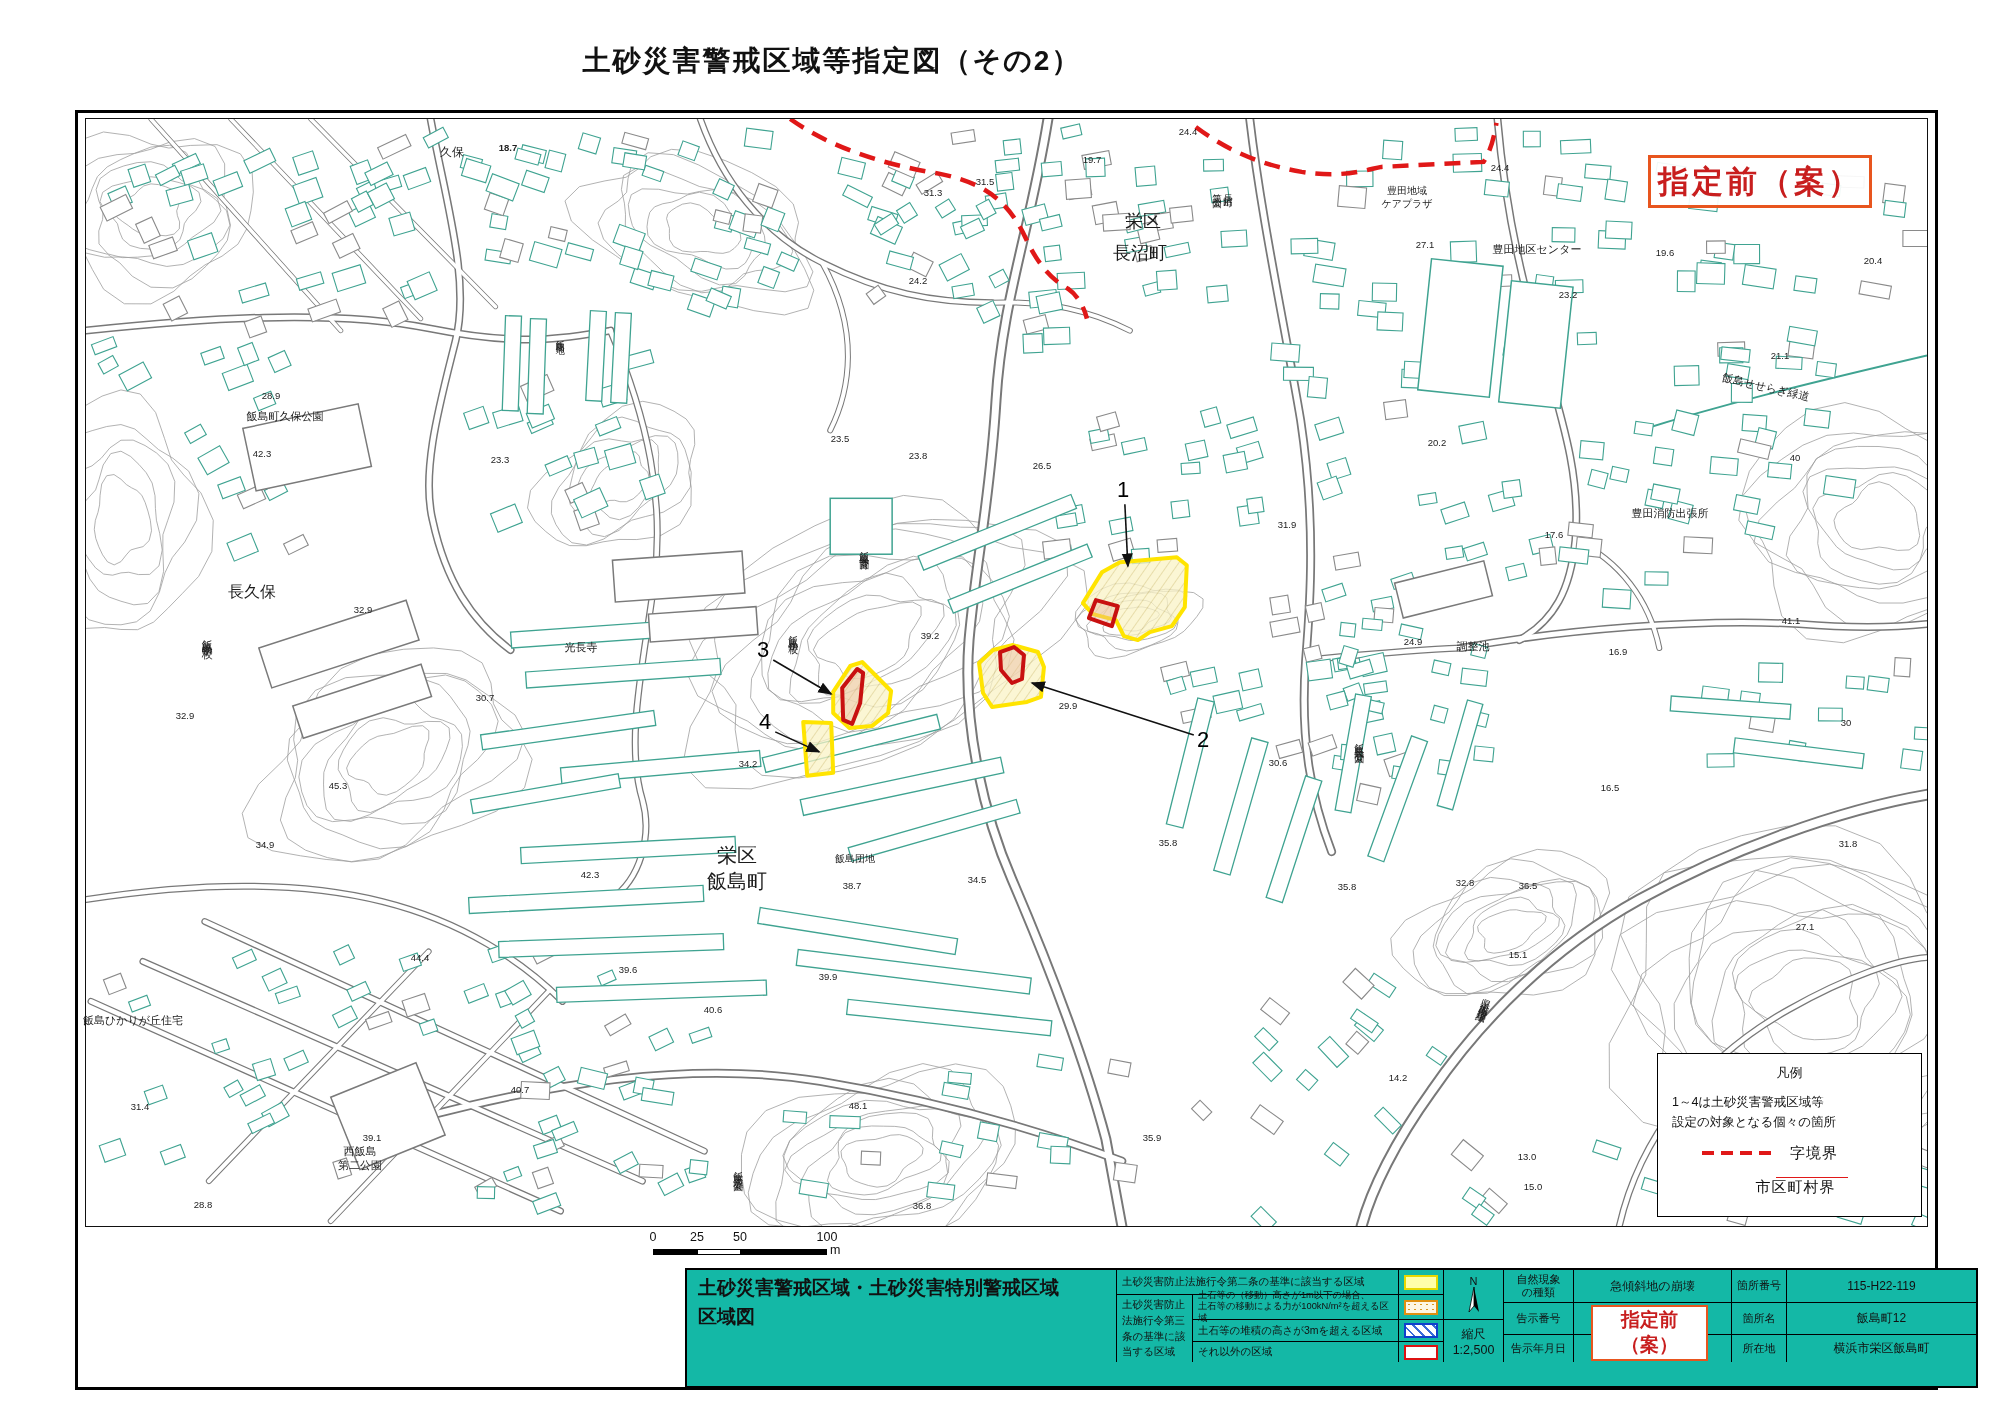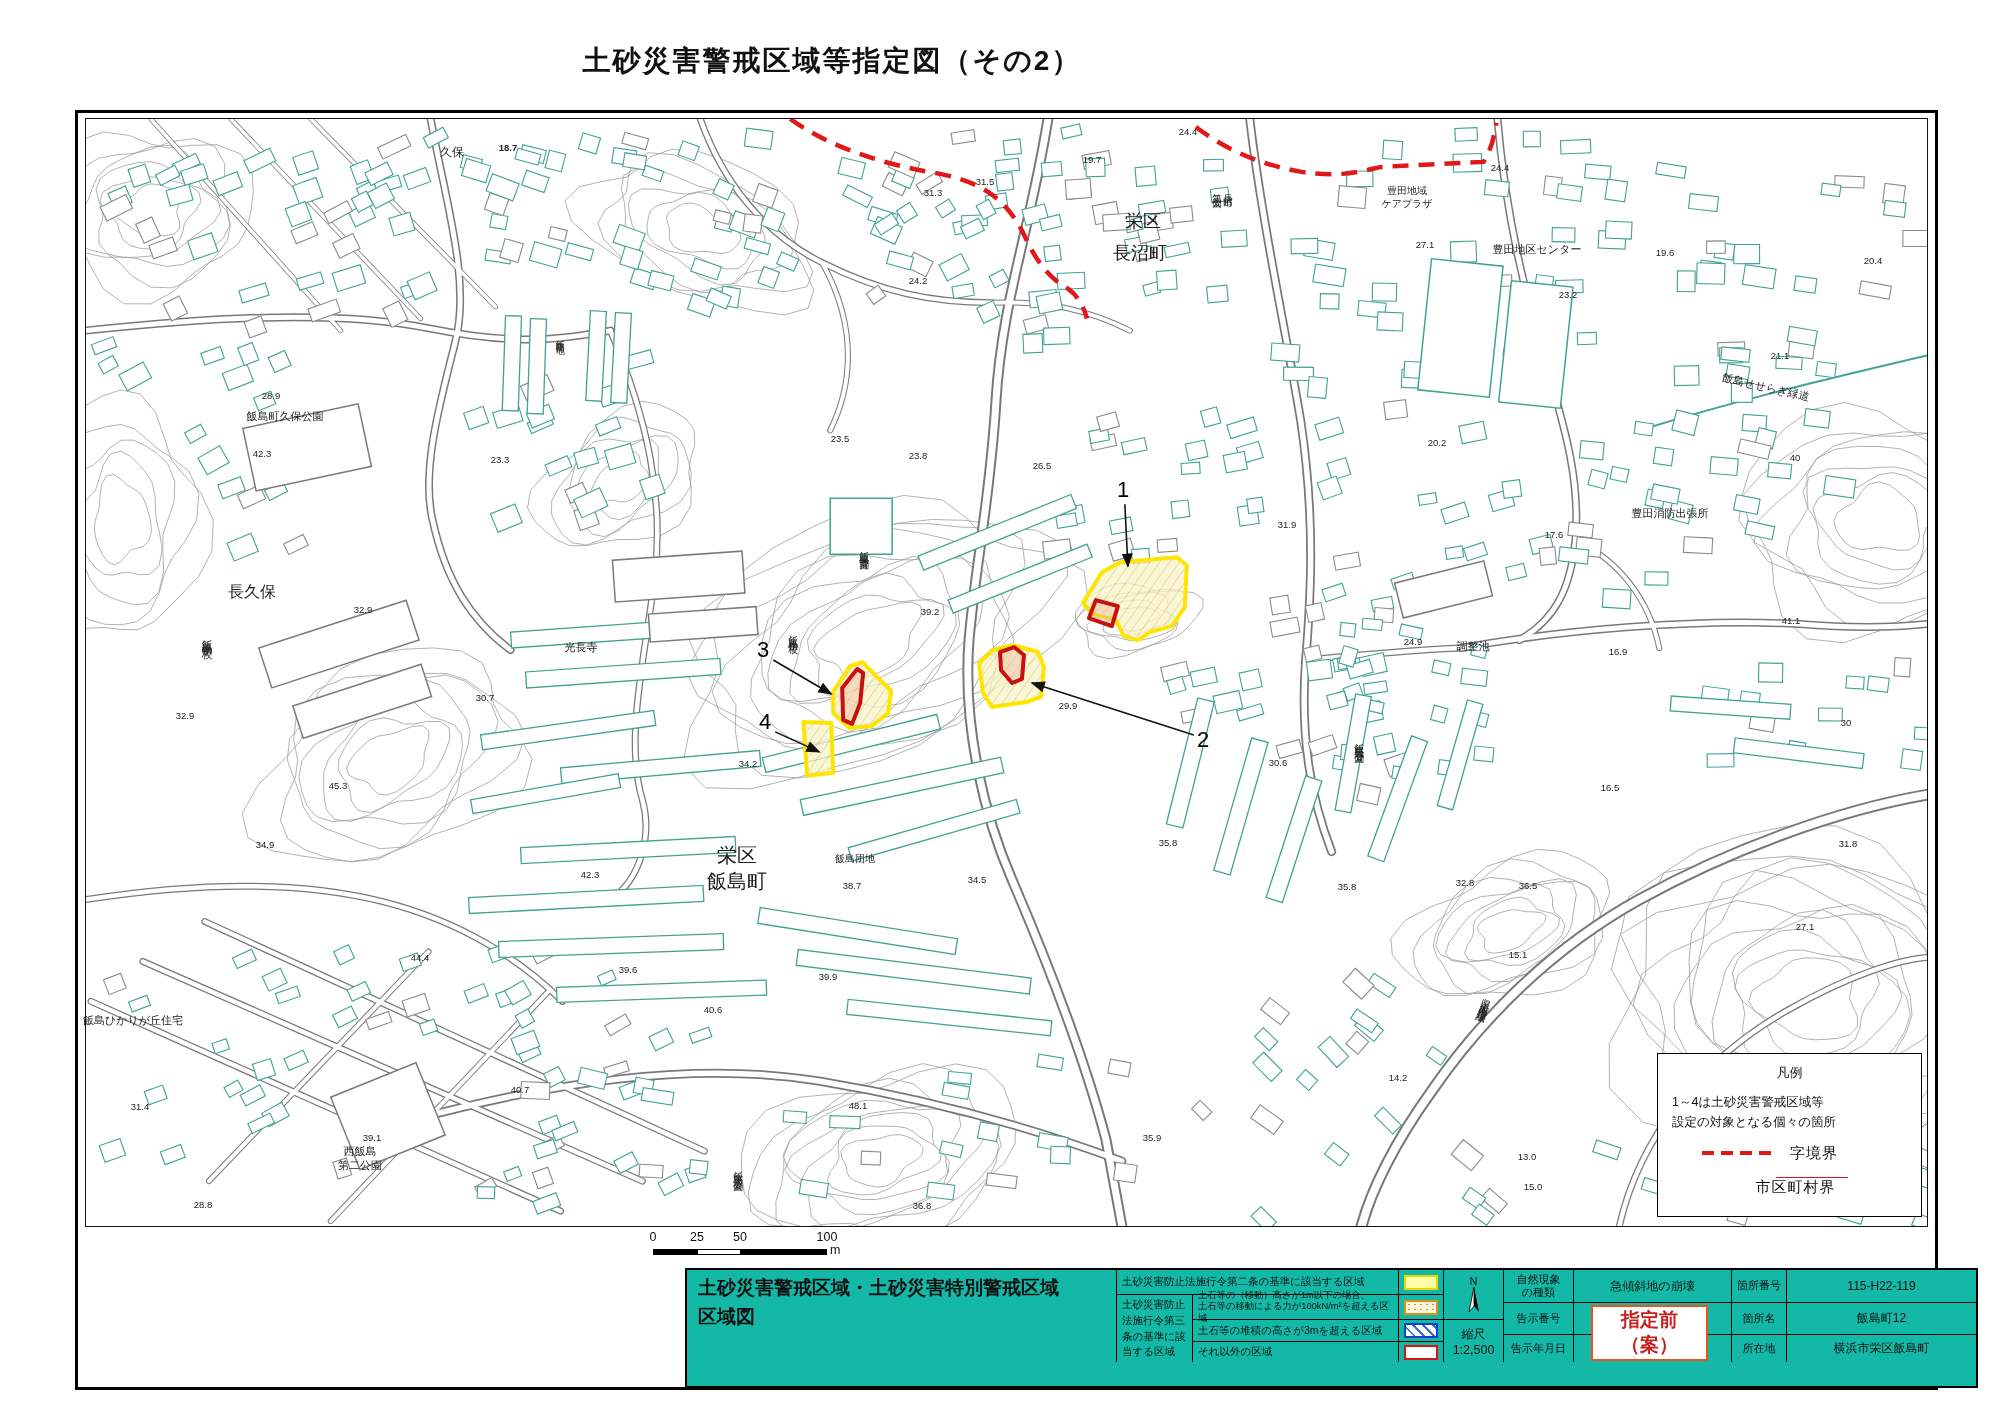--- a/index.html
+++ b/index.html
@@ -788,21 +788,21 @@
       <div class="elv" style="left: 485px; top: 697px;">30.7</div>
       <div class="elv" style="left: 338px; top: 785px;">45.3</div>
       <div class="elv" style="left: 265px; top: 844px;">34.9</div>
       <div class="elv" style="left: 420px; top: 957px;">44.4</div>
       <div class="elv" style="left: 140px; top: 1106px;">31.4</div>
       <div class="elv" style="left: 372px; top: 1137px;">39.1</div>
       <div class="elv" style="left: 203px; top: 1204px;">28.8</div>
       <div class="elv" style="left: 840px; top: 438px;">23.5</div>
       <div class="elv" style="left: 918px; top: 455px;">23.8</div>
       <div class="elv" style="left: 1042px; top: 465px;">26.5</div>
-      <div class="elv" style="left: 930px; top: 611px; text-align: center;">39.2</div>
+      <div class="elv" style="left: 930px; top: 635px; text-align: center;">39.2</div>
       <div class="elv" style="left: 1068px; top: 705px;">29.9</div>
       <div class="elv" style="left: 1287px; top: 524px;">31.9</div>
       <div class="elv" style="left: 1413px; top: 641px;">24.9</div>
       <div class="elv" style="left: 1278px; top: 762px;">30.6</div>
       <div class="elv" style="left: 1437px; top: 442px;">20.2</div>
       <div class="elv" style="left: 1618px; top: 651px;">16.9</div>
       <div class="elv" style="left: 1791px; top: 620px;">41.1</div>
       <div class="elv" style="left: 1846px; top: 722px;">30</div>
       <div class="elv" style="left: 1610px; top: 787px;">16.5</div>
       <div class="elv" style="left: 1465px; top: 882px;">32.8</div>
@@ -825,20 +825,23 @@
       <div class="elv" style="left: 1152px; top: 1137px;">35.9</div>
       <div class="elv" style="left: 1398px; top: 1077px;">14.2</div>
       <div class="elv" style="left: 1527px; top: 1156px;">13.0</div>
       <div class="elv" style="left: 1533px; top: 1186px;">15.0</div>
       <div class="mknum" style="left: 1123px; top: 490px;">1</div>
       <div class="mknum" style="left: 1203px; top: 740px;">2</div>
       <div class="mknum" style="left: 763px; top: 650px;">3</div>
       <div class="mknum" style="left: 765px; top: 722px;">4</div>
     </div>
 
+  <div class="map-stamp">
+    <span>指定前（案）</span>
+  </div>
 
   <div class="legend-box">
     <div class="lb-title">凡例</div>
     <div class="lb-note">1～4は土砂災害警戒区域等
 設定の対象となる個々の箇所</div>
     <div class="lb-row r1">
       <span class="lb-dash">
           <i></i>
           <i></i>
           <i></i>

